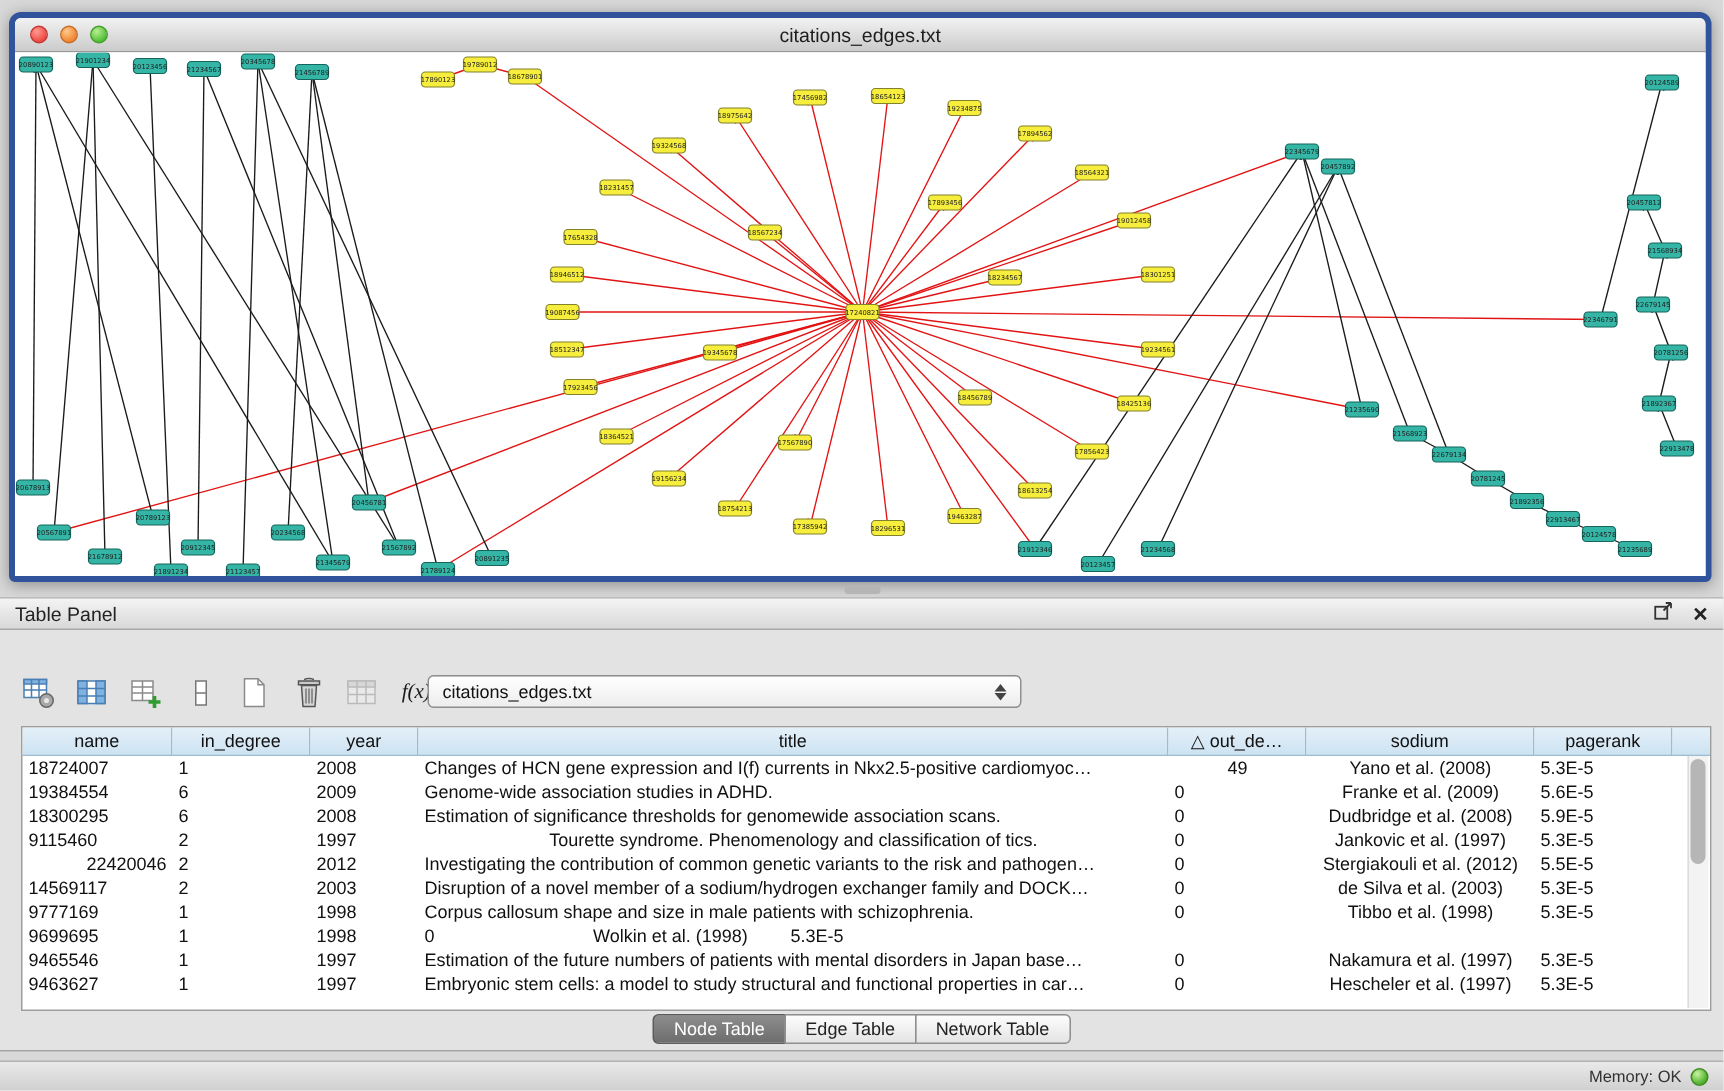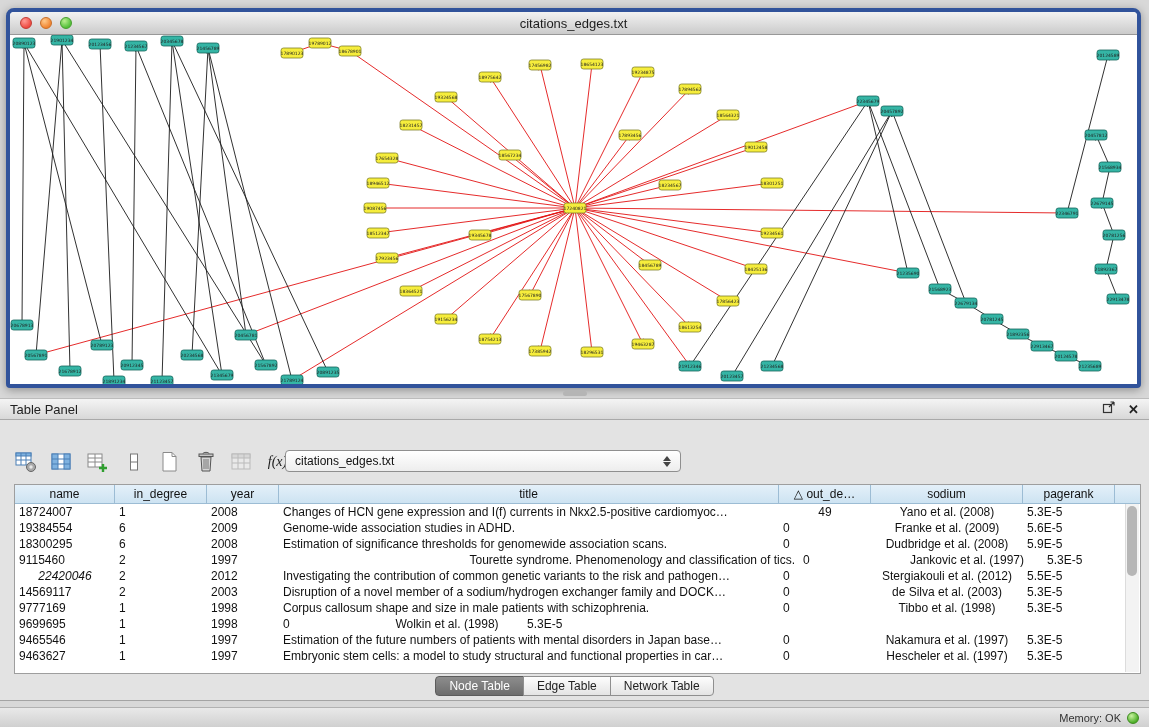--- a/index.html
+++ b/index.html
@@ -468,27 +468,27 @@
           <div class="td" style="width: 72px; text-align: left;">2008</div>
           <div class="td" style="width: 500px; text-align: left;">Estimation of significance thresholds for genomewide association scans.</div>
           <div class="td" style="width: 92px; text-align: left;">0</div>
           <div class="td" style="width: 152px; text-align: center;">Dudbridge et al. (2008)</div>
           <div class="td" style="width: 92px; text-align: left;">5.9E-5</div>
         </div>
         <div class="tr">
           <div class="td" style="width: 100px; text-align: left;">9115460</div>
           <div class="td" style="width: 92px; text-align: left;">2</div>
           <div class="td" style="width: 72px; text-align: left;">1997</div>
-          <div class="td" style="width: 500px; text-align: right; margin-left: 20px;">Tourette syndrome. Phenomenology and classification of tics.</div>
+          <div class="td" style="width: 500px; text-align: center;">Tourette syndrome. Phenomenology and classification of tics.</div>
           <div class="td" style="width: 92px; text-align: left;">0</div>
           <div class="td" style="width: 152px; text-align: center;">Jankovic et al. (1997)</div>
           <div class="td" style="width: 92px; text-align: left;">5.3E-5</div>
         </div>
         <div class="tr">
-          <div class="td" style="width: 100px; text-align: center; font-style: italic;">22420046</div>
+          <div class="td" style="width: 100px; text-align: right;">22420046</div>
           <div class="td" style="width: 92px; text-align: left;">2</div>
           <div class="td" style="width: 72px; text-align: left;">2012</div>
           <div class="td" style="width: 500px; text-align: left;">Investigating the contribution of common genetic variants to the risk and pathogen…</div>
           <div class="td" style="width: 92px; text-align: left;">0</div>
           <div class="td" style="width: 152px; text-align: center;">Stergiakouli et al. (2012)</div>
           <div class="td" style="width: 92px; text-align: left;">5.5E-5</div>
         </div>
         <div class="tr">
           <div class="td" style="width: 100px; text-align: left;">14569117</div>
           <div class="td" style="width: 92px; text-align: left;">2</div>

